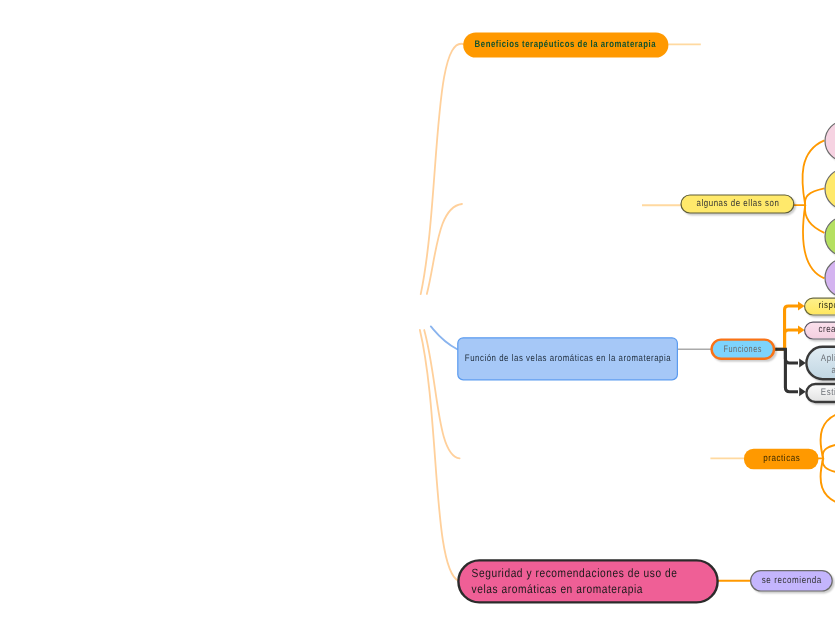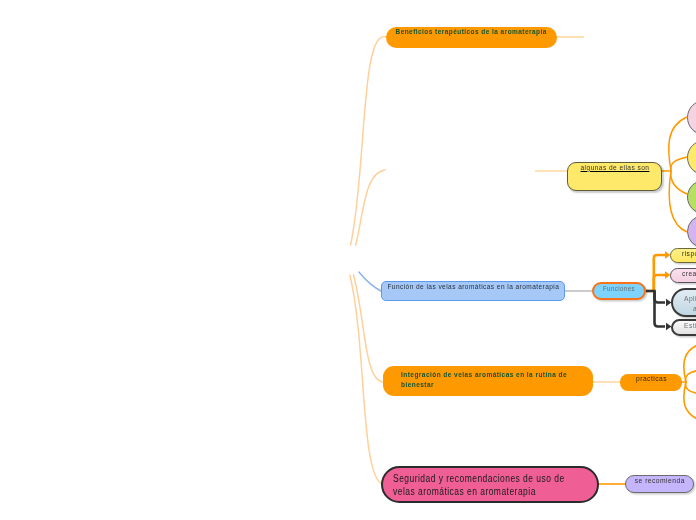--- a/index.html
+++ b/index.html
@@ -1,21 +1,21 @@
 <!DOCTYPE html>
 <html><head>
 <meta charset="utf-8">
 <title>Mapa mental - aromaterapia con velas aromaticas</title>
 <style>
   html,body{margin:0;padding:0;background:#ffffff;}
   body{width:696px;height:520px;overflow:hidden;
        font-family:"Liberation Sans",sans-serif;position:relative;}
   #stage{position:absolute;left:0;top:0;width:696px;height:520px;}
   svg#edges{position:absolute;left:0;top:0;width:696px;height:520px;}
-  .node{position:absolute;box-sizing:border-box;display:flex;
+  .node{position:absolute;box-sizing:border-box;display:flex;align-items:center;
         justify-content:center;}
   .node .txt{display:block;white-space:pre;transform-origin:center center;
              text-align:center;line-height:1.3;
              font-family:"Liberation Sans",sans-serif;letter-spacing:0.55px;
              font-size:8px;color:#333;opacity:0.999;}
   .central{border:1.8px solid #f7941e;background:#ddf7a8;border-radius:13px;}
   .central .txt{color:#1e5b33;font-weight:bold;font-size:8px;}
   .candle{position:absolute;}
   .orange{background:#ff9900;border-radius:11px;}
   .orange .txt{color:#14532d;font-weight:bold;font-size:8px;}
@@ -79,39 +79,33 @@
       <path d="M671.5,302.5 L666,298.8 L666,306.2 Z" fill="#333"></path>
       <path d="M671.5,326.5 L666,322.8 L666,330.2 Z" fill="#333"></path>
     </g>
   </svg>
 
 
   <div class="node orange" style="left:386px;top:27px;width:171px;height:21px;">
     <span class="txt" style="transform:scaleX(0.812);">Beneficios terapéuticos de la aromaterapia</span>
   </div>
 
-  <div class="node pill" style="left:567px;top:162px;width:95px;height:29px;border-radius:9px;background:#ffe96b;border-color:#5e5c36;text-decoration:underline;">
+  <div class="node pill" style="left:567px;top:162px;width:95px;height:16px;border-radius:9px;background:#ffe96b;border-color:#5e5c36;">
     <span class="txt" style="transform:scaleX(0.821);">algunas de ellas son</span>
   </div>
 
-  <div class="node" style="left:381px;top:281px;width:184px;height:20px;background:#a6c8f7;
+  <div class="node" style="left:381px;top:281px;width:184px;height:36px;background:#a6c8f7;
               border:1px solid #5b9bef;border-radius:5px;">
     <span class="txt" style="transform:scaleX(0.816);color:#22303f;">Función de las velas aromáticas en la aromaterapia</span>
   </div>
   <div class="node pill" style="left:592px;top:282px;width:54px;height:18px;background:#7dd3fc;
               border:2px solid #f97316;">
     <span class="txt" style="transform:scaleX(0.764);color:#6b6b6b;">Funciones</span>
   </div>
 
-  <div class="node orange" style="left:383px;top:366px;width:210px;height:30px;">
-    <span class="multi" style="position:absolute;left:18px;top:4px;">
-      <span class="txt" style="transform:scaleX(0.815);transform-origin:left center;text-align:left;">Integración de velas aromáticas en la rutina de</span>
-      <span class="txt" style="transform:scaleX(0.815);transform-origin:left center;text-align:left;">bienestar</span>
-    </span>
-  </div>
   <div class="node orange" style="left:620px;top:374px;width:62px;height:17px;border-radius:8px;">
     <span class="txt" style="transform:scaleX(0.838);font-weight:normal;color:#3a2a00;">practicas</span>
   </div>
 
   <div class="node" style="left:381px;top:466px;width:218px;height:37px;background:#ef5f96;
               border:2px solid #2b2b2b;border-radius:19px;">
     <span class="multi" style="position:absolute;left:10px;top:4px;">
       <span class="txt" style="transform:scaleX(0.849);transform-origin:left center;text-align:left;
                    color:#1a1a1a;font-size:10px;font-weight:normal;">Seguridad y recomendaciones de uso de</span>
       <span class="txt" style="transform:scaleX(0.849);transform-origin:left center;text-align:left;

